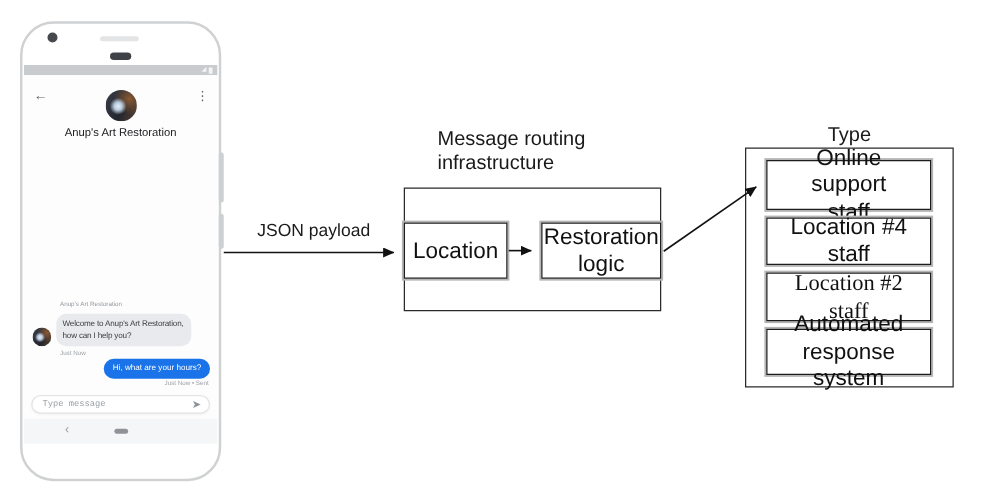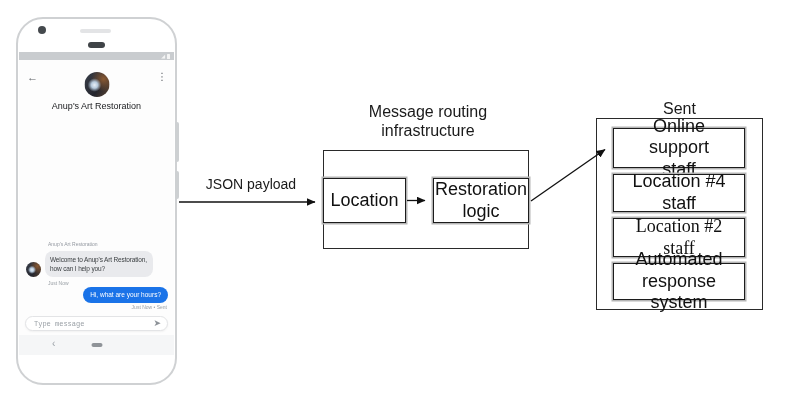--- a/index.html
+++ b/index.html
@@ -60,21 +60,21 @@
   .send { font-size:9px; line-height:1; color:#8d9298; padding-right:6px; }
 
   .navbar { position:absolute; left:0; right:0; top:283px; height:20px; background:#f5f6f7; }
   .nav-back { position:absolute; left:33px; top:3px; font-size:10px; color:#9aa0a6; }
   .nav-home { position:absolute; left:50%; transform:translateX(-50%); top:8px;
               width:11px; height:4px; border-radius:2px; background:#8f9398; }
 
   
   .dg-label { position:absolute; color:#1a1a1a; }
   .json-label { left:185px; top:176px; width:132px; text-align:center; font-size:14px; }
-  .routing-title { left:350px; top:103px; width:156px; text-align:center;
+  .routing-title { left:350px; top:103px; width:156px; 
                    font-size:16px; line-height:1.16; }
   .brand-title { left:596px; top:100px; width:167px; text-align:center; font-size:16px; }
 
   .outer-box { position:absolute; background:#fff; border:1.5px solid #2a2a2a; }
   .routing-box { left:323px; top:150px; width:206px; height:99px; }
   .brand-box { left:596px; top:118px; width:167px; height:192px; }
 
   .inner-box { position:absolute; background:#fff; border:1px solid #1c1c1c;
                box-shadow:0 0 0 1.5px #b5b5b5; display:flex; align-items:center;
                justify-content:center; text-align:center; font-size:18px; line-height:1.2;
@@ -136,21 +136,21 @@
 
 <div class="dg-label routing-title">Message routing infrastructure</div>
 <div class="outer-box routing-box"></div>
 <div class="inner-box webhook-box">
   <span>Location</span>
 </div>
 <div class="inner-box destination-box">
   <span>Restoration logic</span>
 </div>
 
-<div class="dg-label brand-title">Sent</div>
+<div class="dg-label brand-title">Type</div>
 <div class="outer-box brand-box"></div>
 <div class="inner-box brand-item b1">
   <span>Online support staff</span>
 </div>
 <div class="inner-box brand-item b2">
   <span>Location #4 staff</span>
 </div>
 <div class="inner-box brand-item b3">
   <span>Location #2 staff</span>
 </div>

